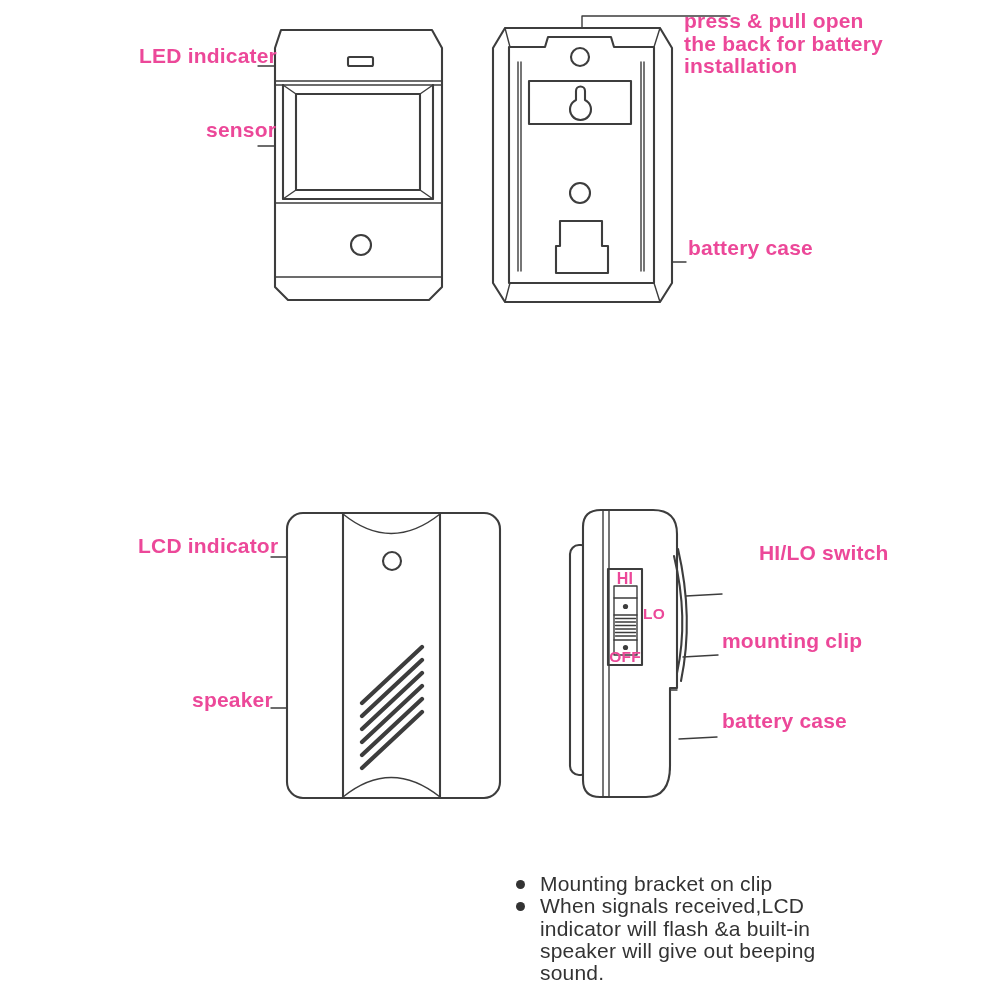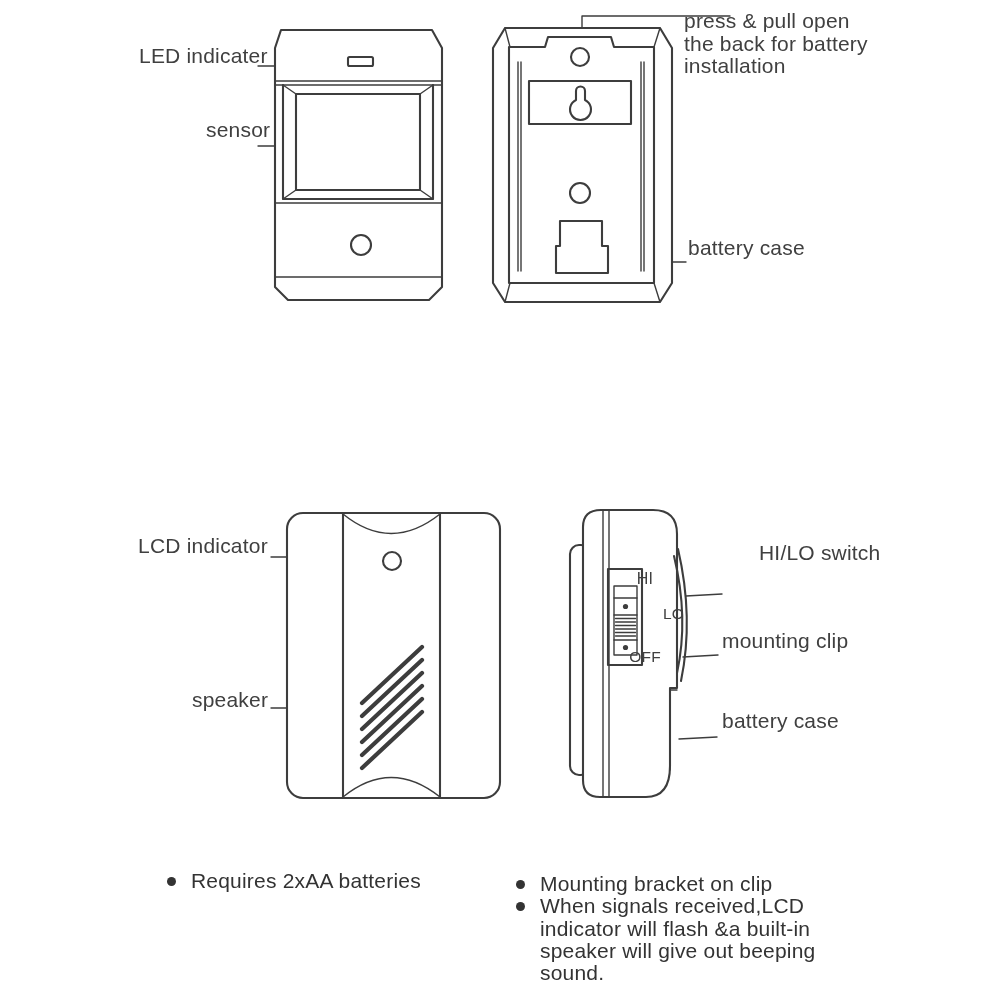--- a/index.html
+++ b/index.html
@@ -9,24 +9,24 @@
   }
   .art{position:absolute;left:0;top:0;width:1000px;height:1000px;}
   .art path,.art rect,.art circle,.art line{
     fill:none;stroke:#3d3d3d;stroke-width:2.1;stroke-linejoin:round;stroke-linecap:round;
   }
   .art .thin{stroke-width:1.4;}
   .art .fillw{fill:#ffffff;}
   .art .dot{fill:#3d3d3d;stroke:none;}
   .art .grill{stroke-width:4.2;}
   .label{
-    position:absolute;font-size:21px;line-height:22.5px;color:#404040;
-    white-space:pre-line;letter-spacing:0.2px;
+    position:absolute;font-size:21px;line-height:22.5px;color:#ec4899;
+    white-space:pre-line;letter-spacing:0.2px;font-weight:bold;
   }
-  .small{font-size:16px;line-height:16px;text-align:center;padding-left:20px;}
+  .small{font-size:16px;line-height:16px;text-align:center;}
   ul.notes{
     position:absolute;margin:0;padding:0;list-style:none;
     font-size:21px;line-height:22.3px;letter-spacing:0.2px;
   }
   ul.notes li{position:relative;padding-left:28px;white-space:pre-line;}
   ul.notes li::before{
     content:"";position:absolute;left:3.5px;top:7px;width:9px;height:9px;
     border-radius:50%;background:#333333;
   }
 </style>
@@ -108,21 +108,20 @@
   <div class="label" style="left:192px;top:689px;">speaker</div>
   <div class="label" style="left:727px;top:542px;margin-left:32px;">HI/LO switch</div>
   <div class="label" style="left:722px;top:630px;">mounting clip</div>
   <div class="label" style="left:722px;top:710px;">battery case</div>
 
   <div class="label small" style="left:608px;top:571px;width:34px;">HI</div>
   <div class="label small" style="left:643px;top:606px;font-size:15.5px;">LO</div>
   <div class="label small" style="left:605px;top:649px;width:40px;font-size:15.5px;">OFF</div>
 
   <ul class="notes" style="left:163px;top:870px;width:340px;">
-    <li>Requires 2xAA batteries</li>
   </ul>
   <ul class="notes" style="left:512px;top:873px;width:360px;">
     <li>Mounting bracket on clip</li>
     <li>When signals received,LCD
 indicator will flash &amp;a built-in
 speaker will give out beeping
 sound.</li>
   </ul>
 
 </div>

